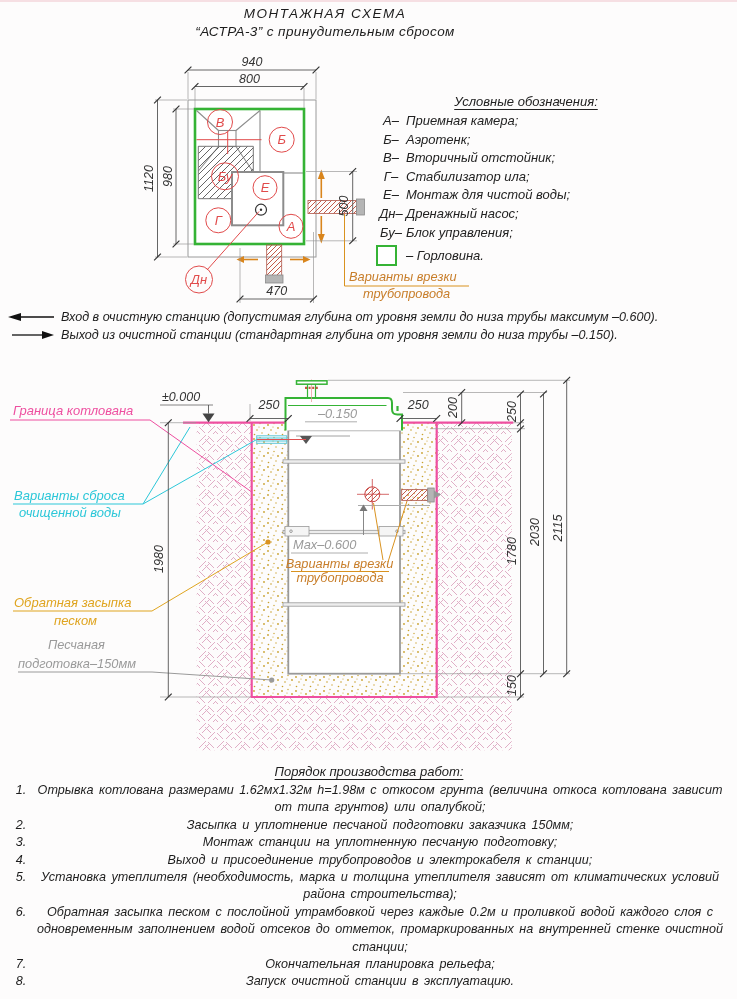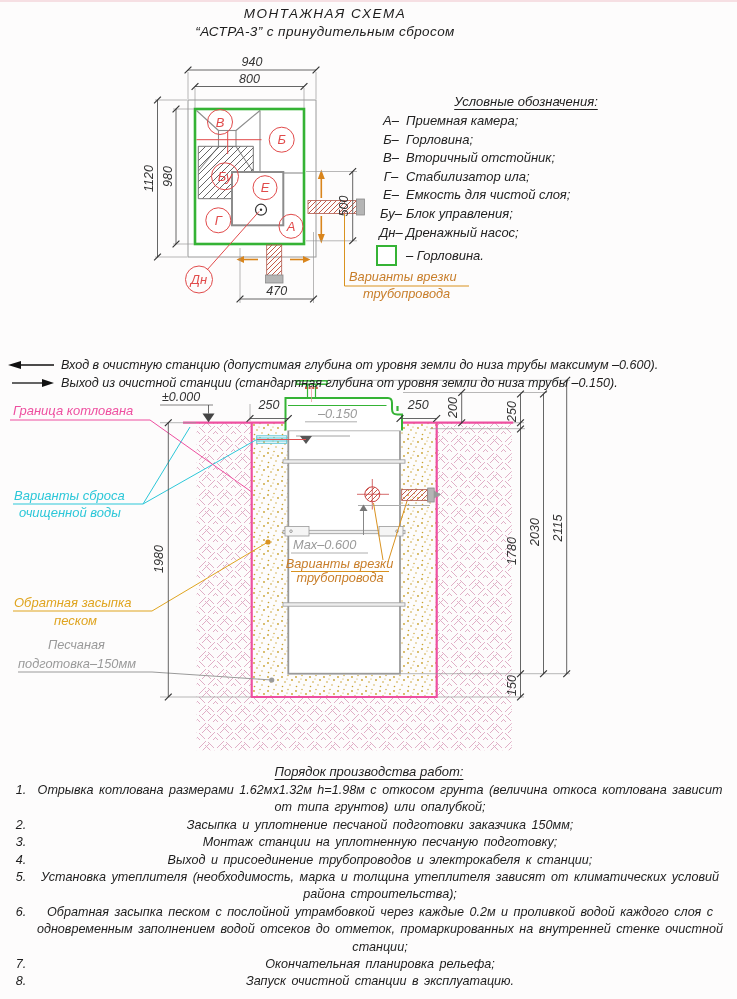--- a/index.html
+++ b/index.html
@@ -15,21 +15,21 @@
   #title .t1{font-size:13.5px;letter-spacing:1.5px;}
   #title .t2{font-size:13.5px;margin-top:3px;letter-spacing:.4px;}
   
   #legend{left:376px;top:92px;width:300px;color:#222;font-size:13px;z-index:2;}
   #legend .lhead{text-decoration:underline;text-underline-offset:3px;margin-bottom:4px;}
   .lrow{display:flex;align-items:baseline;height:18.6px;}
   .lkey{min-width:30px;}
   .lbox-row{display:flex;align-items:center;margin-top:2px;}
   .lbox{width:17px;height:17px;border:2.5px solid #35b335;margin-right:9px;background:#fff;}
   
-  #notes{left:8px;top:308px;width:724px;color:#1d1d1d;font-size:12.6px;z-index:2;margin-top:48px;}
+  #notes{left:8px;top:308px;width:724px;color:#1d1d1d;font-size:12.6px;z-index:2;}
   .nrow{display:flex;align-items:center;margin-bottom:4px;}
   .nrow svg{flex-shrink:0;margin-right:7px;}
   .nrow3{padding-left:88px;margin-top:1px;}
   
   #proc{left:10px;top:762px;width:718px;color:#1d1d1d;font-size:12.6px;z-index:2;}
   #proc .phead{text-decoration:underline;text-underline-offset:3px;margin-bottom:3px;font-size:13px;}
   .pitem{display:flex;line-height:17.4px;}
   .pnum{width:22px;flex-shrink:0;}
   .ptxt{flex:1;word-spacing:2px;}
   
@@ -358,41 +358,41 @@
 </div>
 
 <div id="legend" class="abs it">
   <div class="lhead">Условные обозначения:</div>
   <div class="lrow">
       <span class="lkey">А–</span>
       <span>Приемная камера;</span>
     </div>
   <div class="lrow">
       <span class="lkey">Б–</span>
-      <span>Горловина;</span>
+      <span>Аэротенк;</span>
     </div>
   <div class="lrow">
       <span class="lkey">В–</span>
       <span>Вторичный отстойник;</span>
     </div>
   <div class="lrow">
       <span class="lkey">Г–</span>
       <span>Стабилизатор ила;</span>
     </div>
   <div class="lrow">
       <span class="lkey">Е–</span>
-      <span>Емкость для чистой слоя;</span>
+      <span>Монтаж для чистой воды;</span>
+    </div>
+  <div class="lrow">
+      <span class="lkey">Дн–</span>
+      <span>Дренажный насос;</span>
     </div>
   <div class="lrow">
       <span class="lkey">Бу–</span>
       <span>Блок управления;</span>
-    </div>
-  <div class="lrow">
-      <span class="lkey">Дн–</span>
-      <span>Дренажный насос;</span>
     </div>
   <div class="lbox-row">
     <span class="lbox"></span>
     <span>– Горловина.</span>
   </div>
 </div>
 
 <div id="notes" class="abs it">
   <div class="nrow">
     <svg width="46" height="10" viewBox="0 0 46 10">

